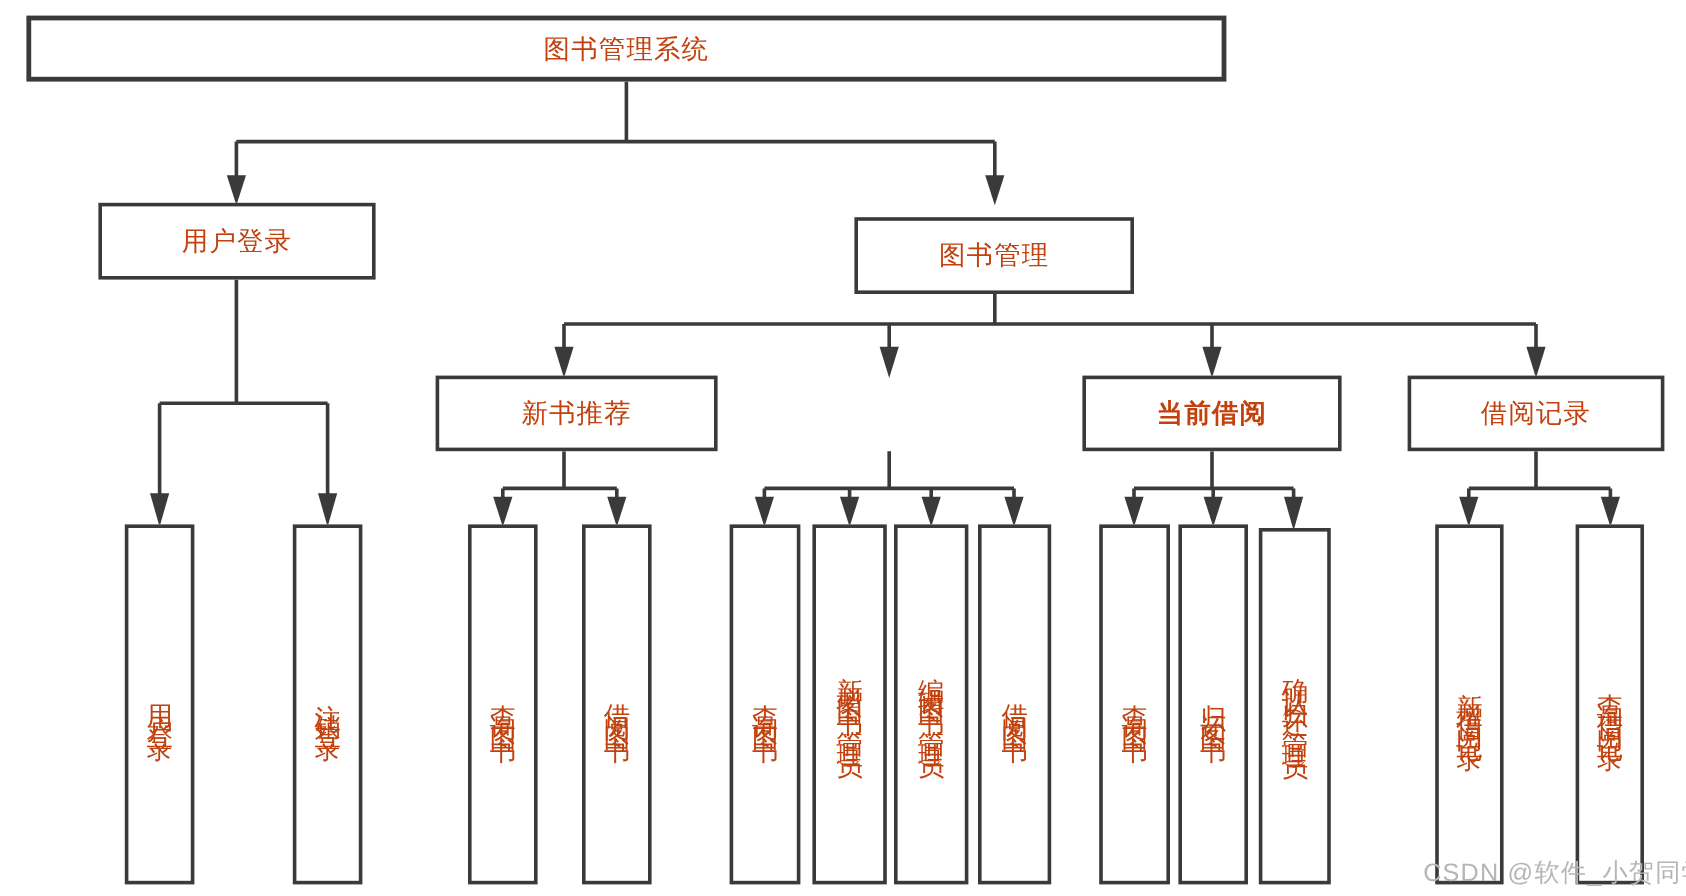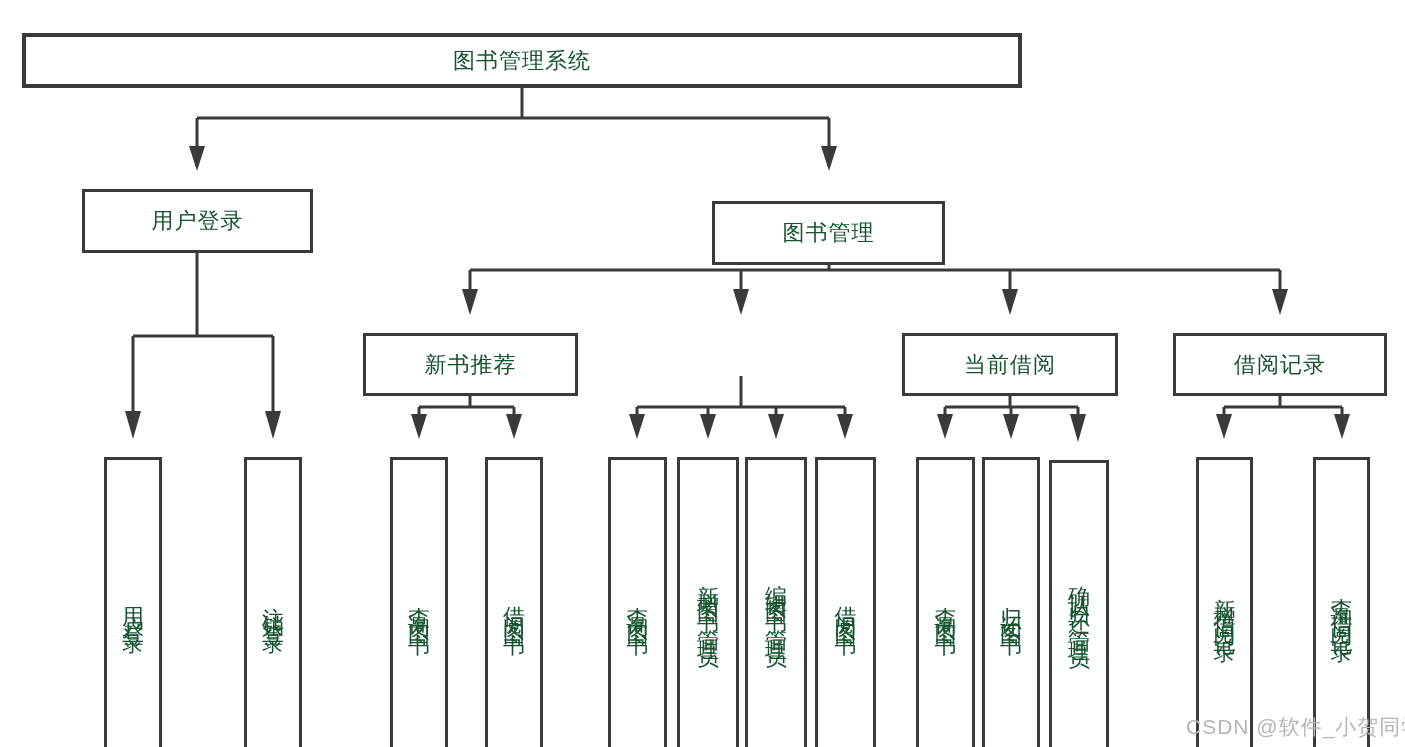--- a/index.html
+++ b/index.html
@@ -15,27 +15,26 @@
     position: absolute;
     left: 0; top: 0;
     width: 1405px; height: 747px;
     z-index: 1;
   }
   .node {
     position: absolute;
     box-sizing: border-box;
     background: #ffffff;
     border: 3px solid #3a3a3a;
-    color: #14532d;
+    color: #c2410c;
     display: flex;
     align-items: center;
     justify-content: center;
     font-size: 22px;
     z-index: 2;
-    margin-top: 20px;
   }
   .node.root { border-width: 4px; }
   .node.h { letter-spacing: 1px; }
   .node.v .vtext {
     writing-mode: vertical-rl;
     text-orientation: mixed;
     letter-spacing: 9px;
     line-height: 1.1;
     white-space: nowrap;
   }
@@ -100,22 +99,22 @@
       <polygon points="1216,414 1232,414 1224,439"></polygon>
       <polygon points="1334,414 1350,414 1342,439"></polygon>
     </g>
   </svg>
 
   <div class="node h root" style="left:22px; top:13px; width:1000px; height:55px;">图书管理系统</div>
 
   <div class="node h" style="left:82px; top:169px; width:231px; height:64px;">用户登录</div>
   <div class="node h" style="left:712px; top:181px; width:233px; height:64px;">图书管理</div>
 
-  <div class="node h" style="left:363px; top:313px; width:215px; height:63px;">新书推荐</div>
-  <div class="node h" style="left:902px; top:313px; width:216px; height:63px;">当前借阅</div>
+  <div class="node h" style="left:363px; top:313px; width:235px; height:63px;">新书推荐</div>
+  <div class="node h" style="left:902px; top:313px; width:216px; height:63px;font-weight:bold;">当前借阅</div>
   <div class="node h" style="left:1173px; top:313px; width:214px; height:63px;">借阅记录</div>
 
   <div class="node v" style="left:104px; top:437px; width:58px; height:300px;">
     <span class="vtext">用户登录</span>
   </div>
   <div class="node v" style="left:244px; top:437px; width:58px; height:300px;">
     <span class="vtext">注销登录</span>
   </div>
 
   <div class="node v" style="left:390px; top:437px; width:58px; height:300px;">

